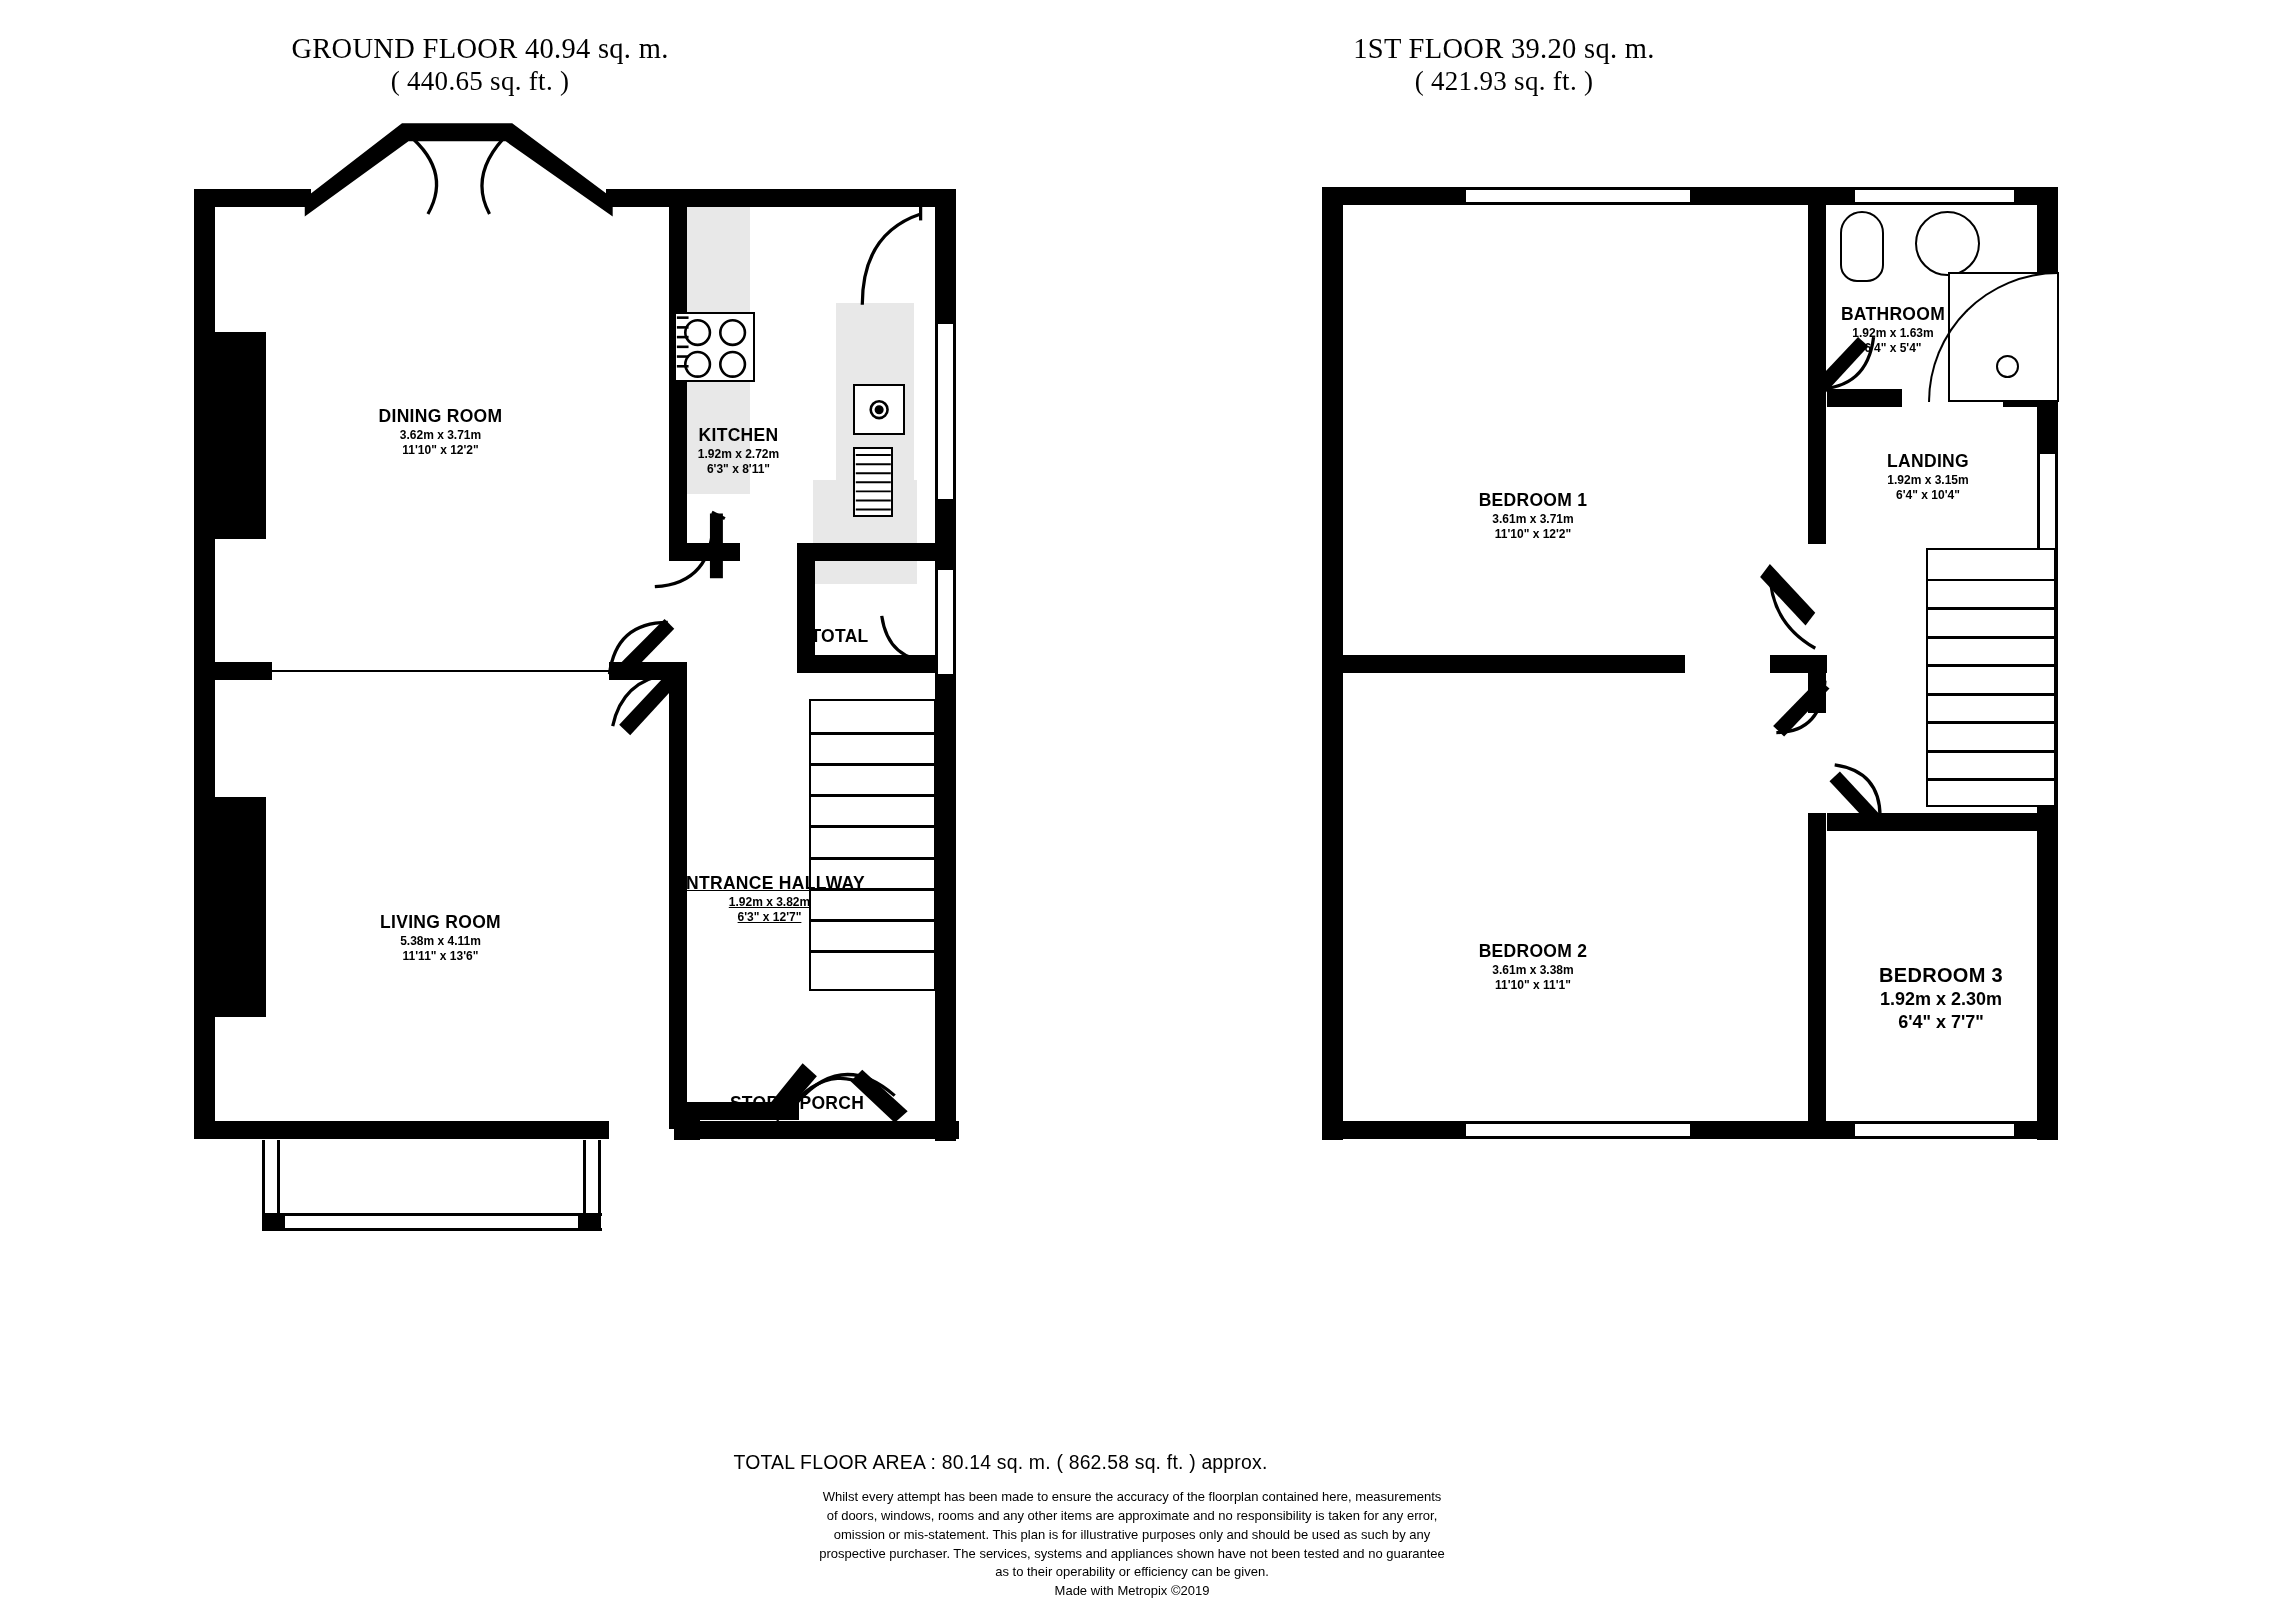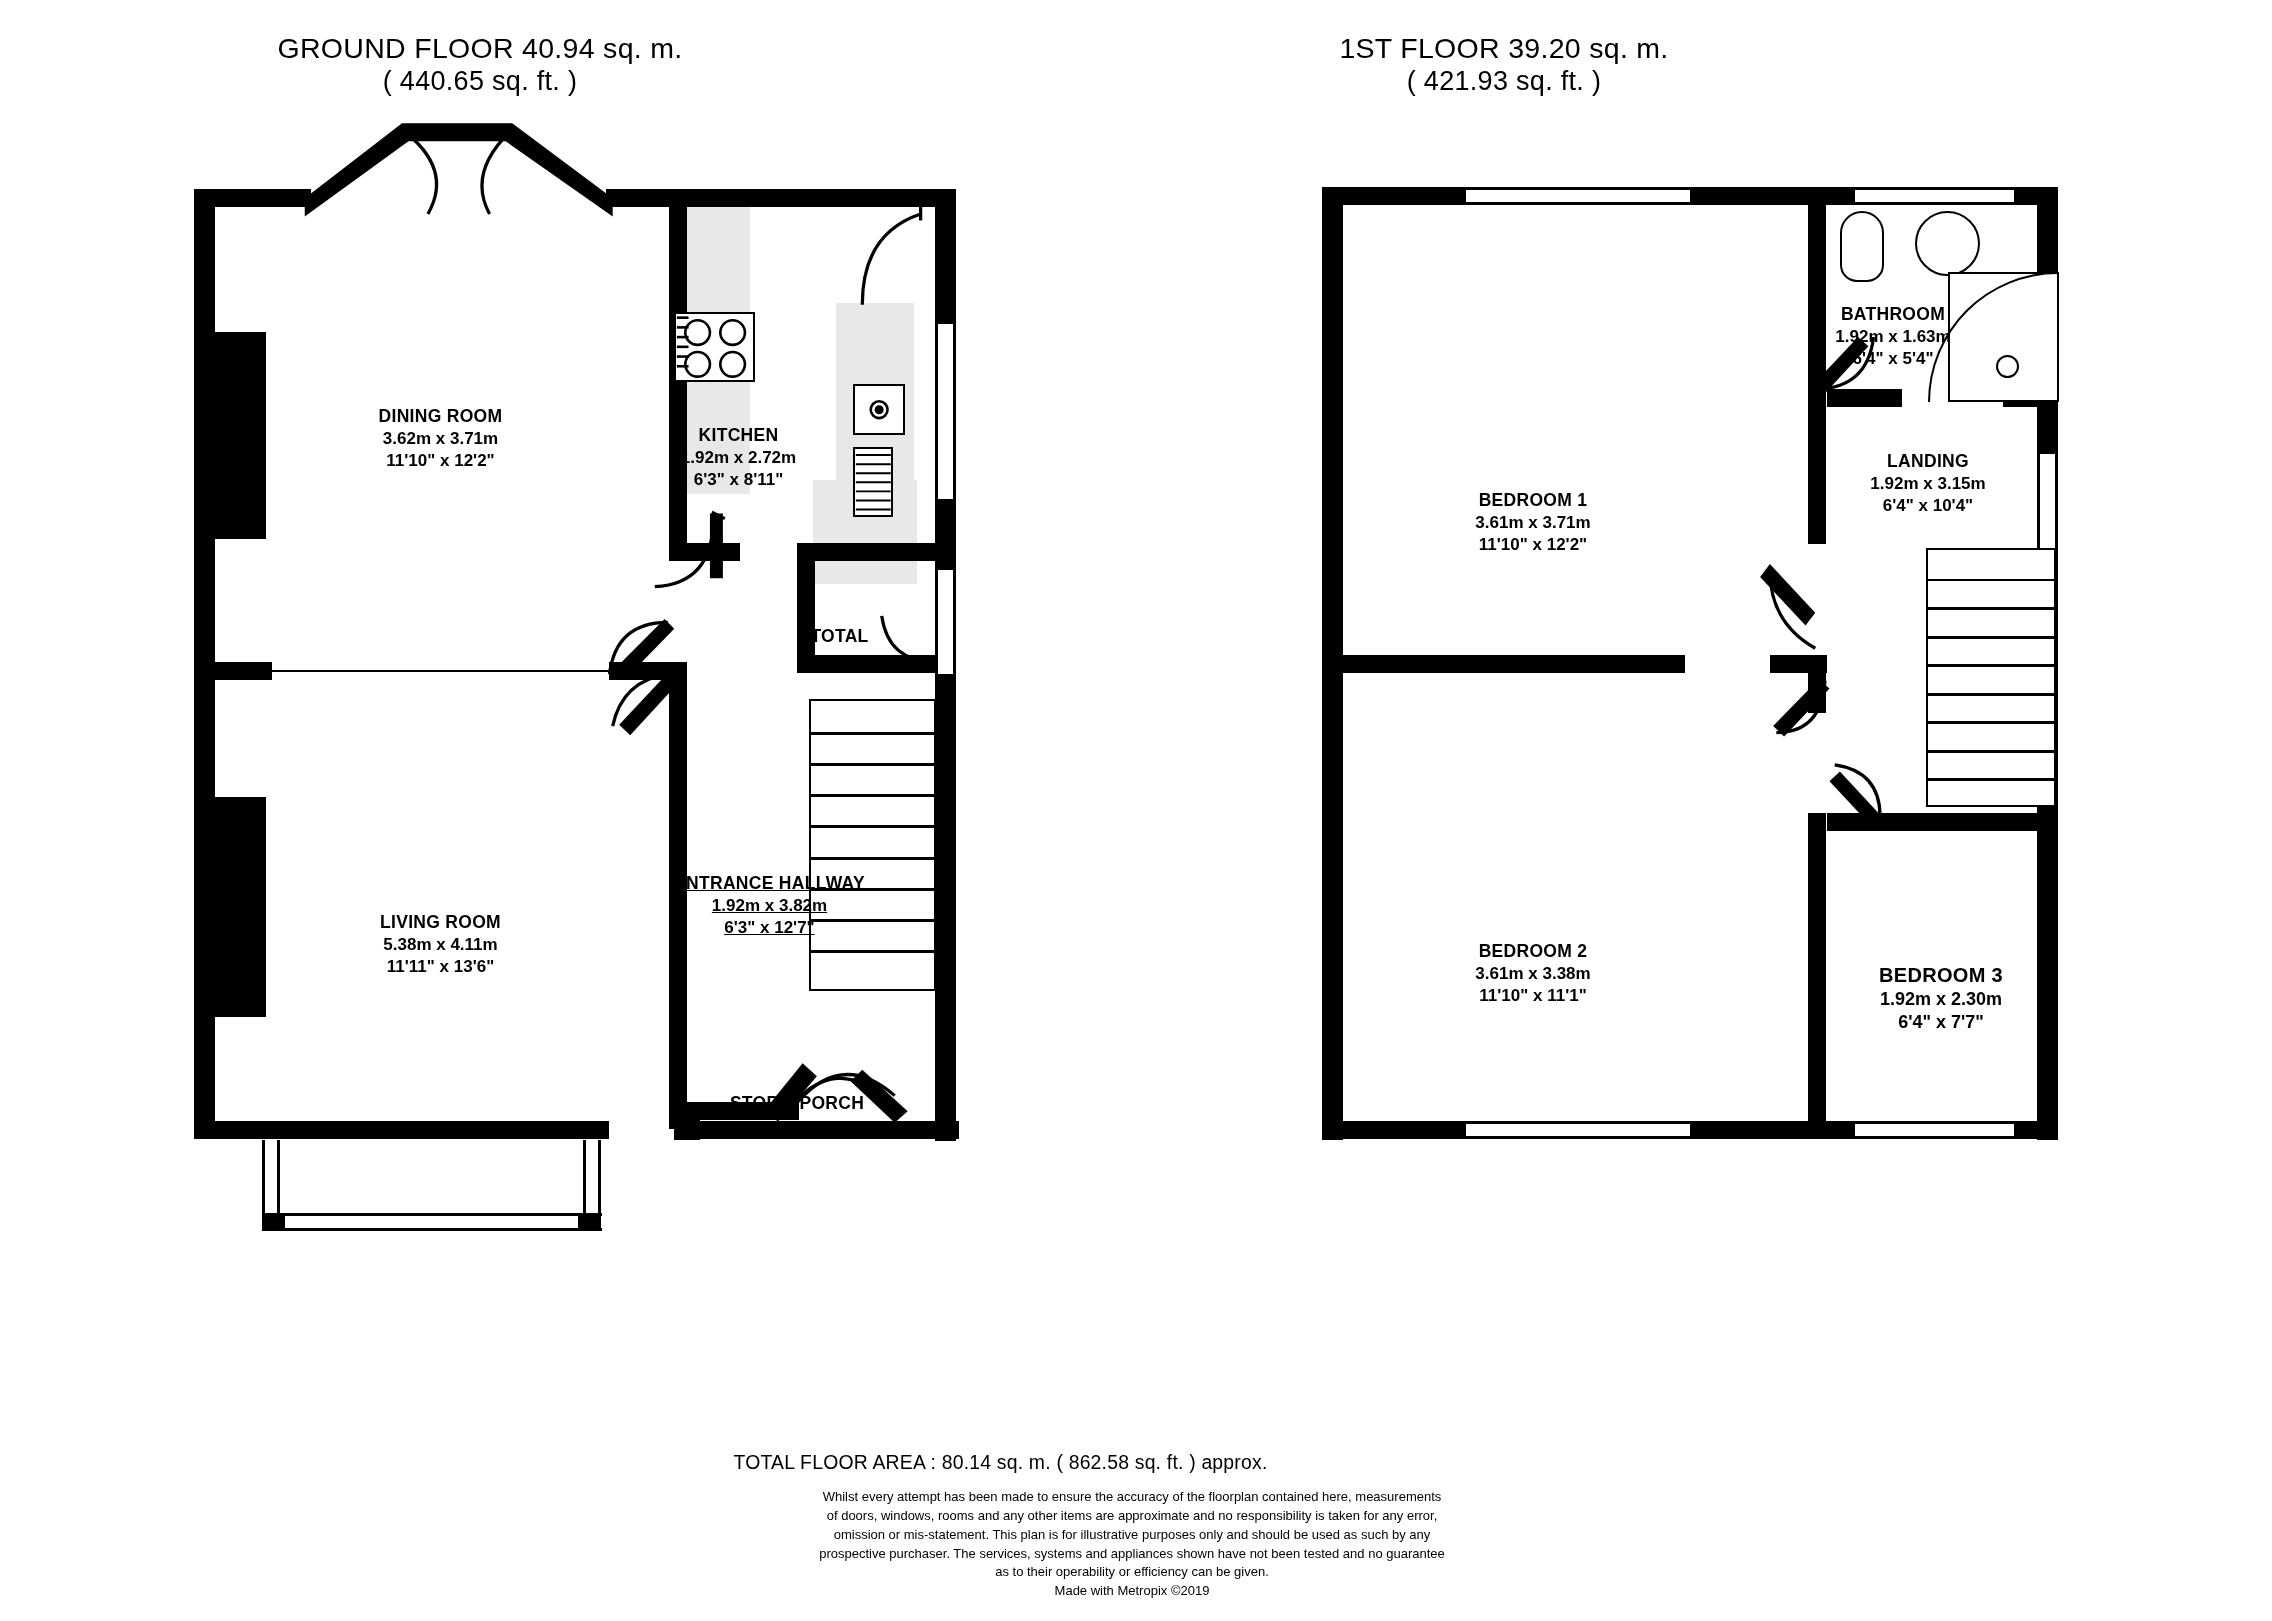--- a/index.html
+++ b/index.html
@@ -20,20 +20,21 @@
   }
 
   
   .floor-title {
     position: absolute;
     text-align: center;
     font-size: 28.5px;
     letter-spacing: 0.3px;
     line-height: 1.18;
     white-space: nowrap;
+    font-family: Liberation Serif, serif;
   }
   .floor-title .sub { display: block; font-size: 27px; }
 
   
   .wall {
     position: absolute;
     background: #000000;
   }
   .white-block {
     position: absolute;
@@ -71,21 +72,21 @@
     margin-top: 16px;
   }
   .room-label .name {
     display: block;
     font-size: 17.5px;
     font-weight: bold;
     letter-spacing: 0.3px;
   }
   .room-label .dim {
     display: block;
-    font-size: 17px;
+    font-size: 12px;
     font-weight: bold;
   }
   .room-label.big .name { font-size: 20px; }
   .room-label.big .dim { font-size: 18px; }
 
   
   .stair {
     position: absolute;
     box-sizing: border-box;
     border: 2.6px solid #000;

